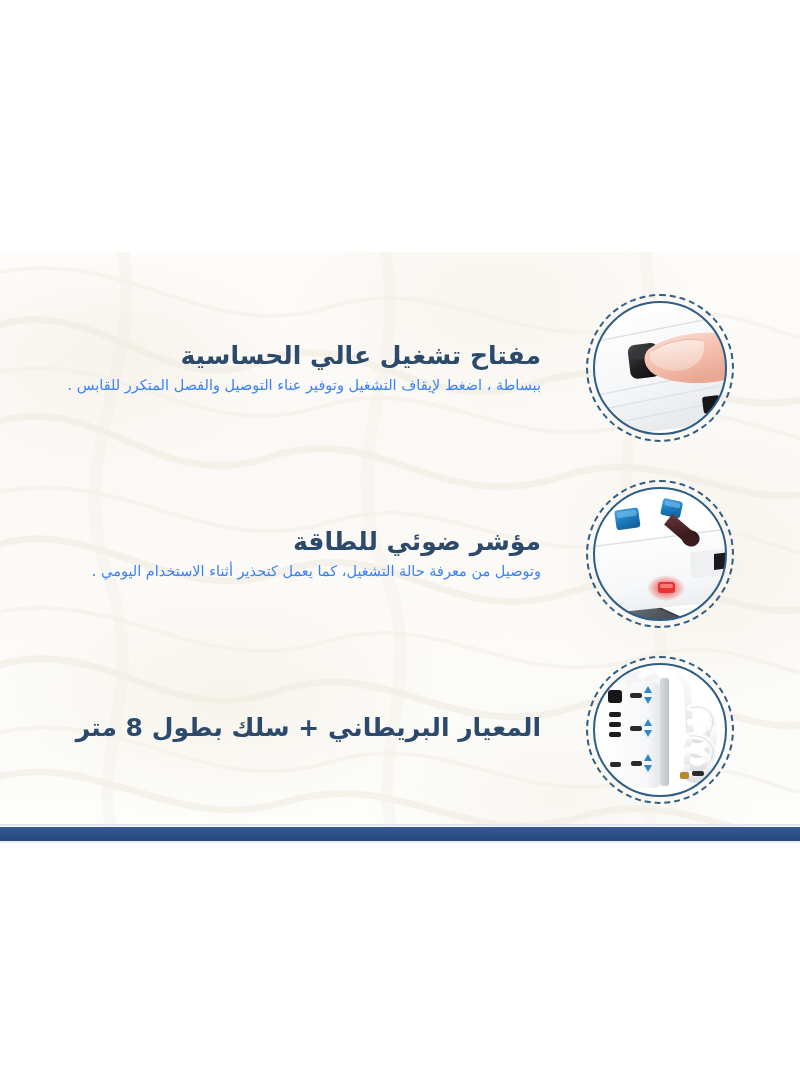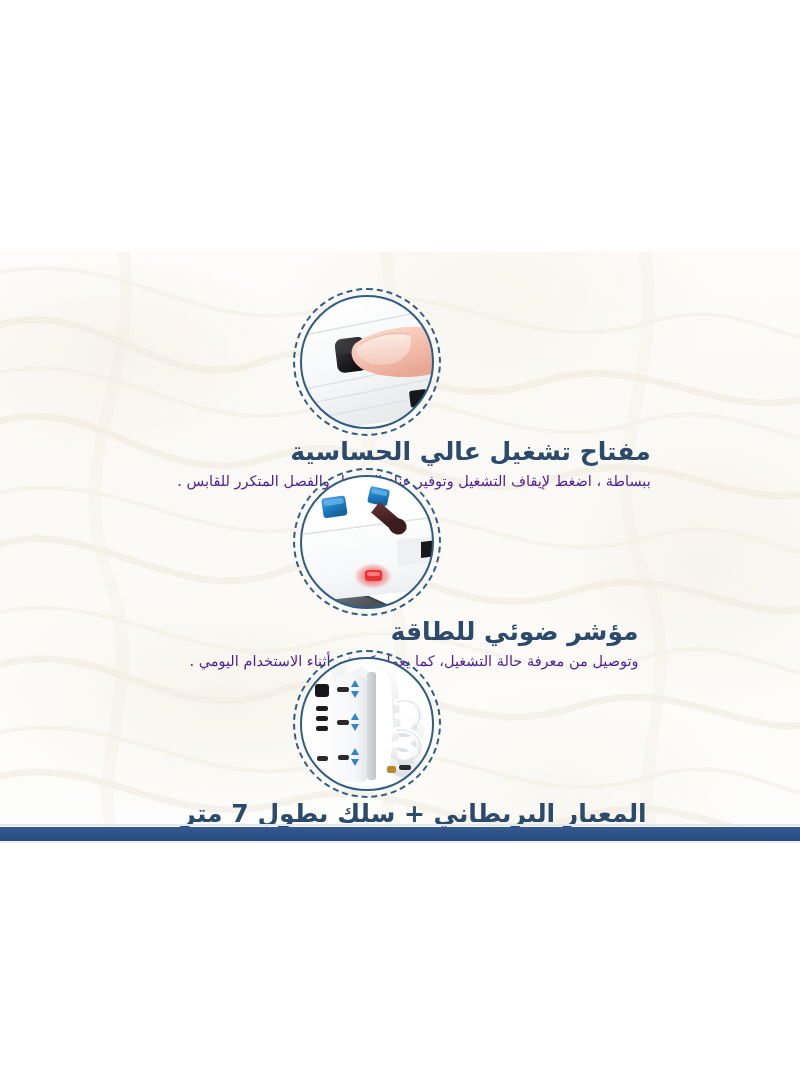--- a/index.html
+++ b/index.html
@@ -59,26 +59,27 @@
     position: absolute;
     left: 0; top: 252px;
     width: 800px; height: 575px;
   }
 
   .feature {
     position: absolute;
     left: 0;
     width: 792px;
     display: flex;
-    flex-direction: column;
+    flex-direction: row;
     align-items: center;
     justify-content: flex-start;
+    gap: 45px;
   }
   .feature-1 { top: 36px;  height: 160px; }
-  .feature-2 { top: 216px; height: 155px; }
+  .feature-2 { top: 224px; height: 155px; }
   .feature-3 { top: 398px; height: 160px; }
 
   
   .thumb {
     position: relative;
     width: 148px;
     height: 148px;
     margin-right: 58px;
     margin-left: 0;
     flex: 0 0 148px;
@@ -119,21 +120,21 @@
   .ftitle {
     color: #2c4a6b;
     font-weight: bold;
     font-size: 25px;
     line-height: 1.25;
     letter-spacing: 0;
     margin: 0 0 5px 0;
     white-space: nowrap;
   }
   .fdesc {
-    color: #4c1d95;
+    color: #3b82f6;
     font-size: 14.5px;
     line-height: 1.35;
     margin: 0;
     font-family: "DejaVu Serif", "Liberation Serif", serif;
     white-space: nowrap;
   }
 
   
   .divider-wrap {
     position: absolute;
@@ -370,21 +371,21 @@
             <g fill="none" stroke="#cfd4d8" stroke-width="1" opacity=".8">
               <path d="M96,44 C118,38 124,58 114,70"></path>
               <path d="M95,72 C119,70 125,90 113,101"></path>
             </g>
             <rect x="86" y="108" width="9" height="7" rx="2" fill="#b9892f"></rect>
             <rect x="98" y="107" width="12" height="5" rx="2" fill="#2a2a2d"></rect>
           </svg>
         </div>
       </div>
       <div class="ftext">
-        <div class="ftitle">المعيار البريطاني + سلك بطول 7 متر</div>
+        <div class="ftitle">المعيار البريطاني + سلك بطول 8 متر</div>
       </div>
     </div>
 
   </div>
 
   <div class="divider-wrap">
     <div class="divider-top-hair"></div>
     <div class="divider-bar"></div>
     <div class="divider-bot-hair"></div>
   </div>

